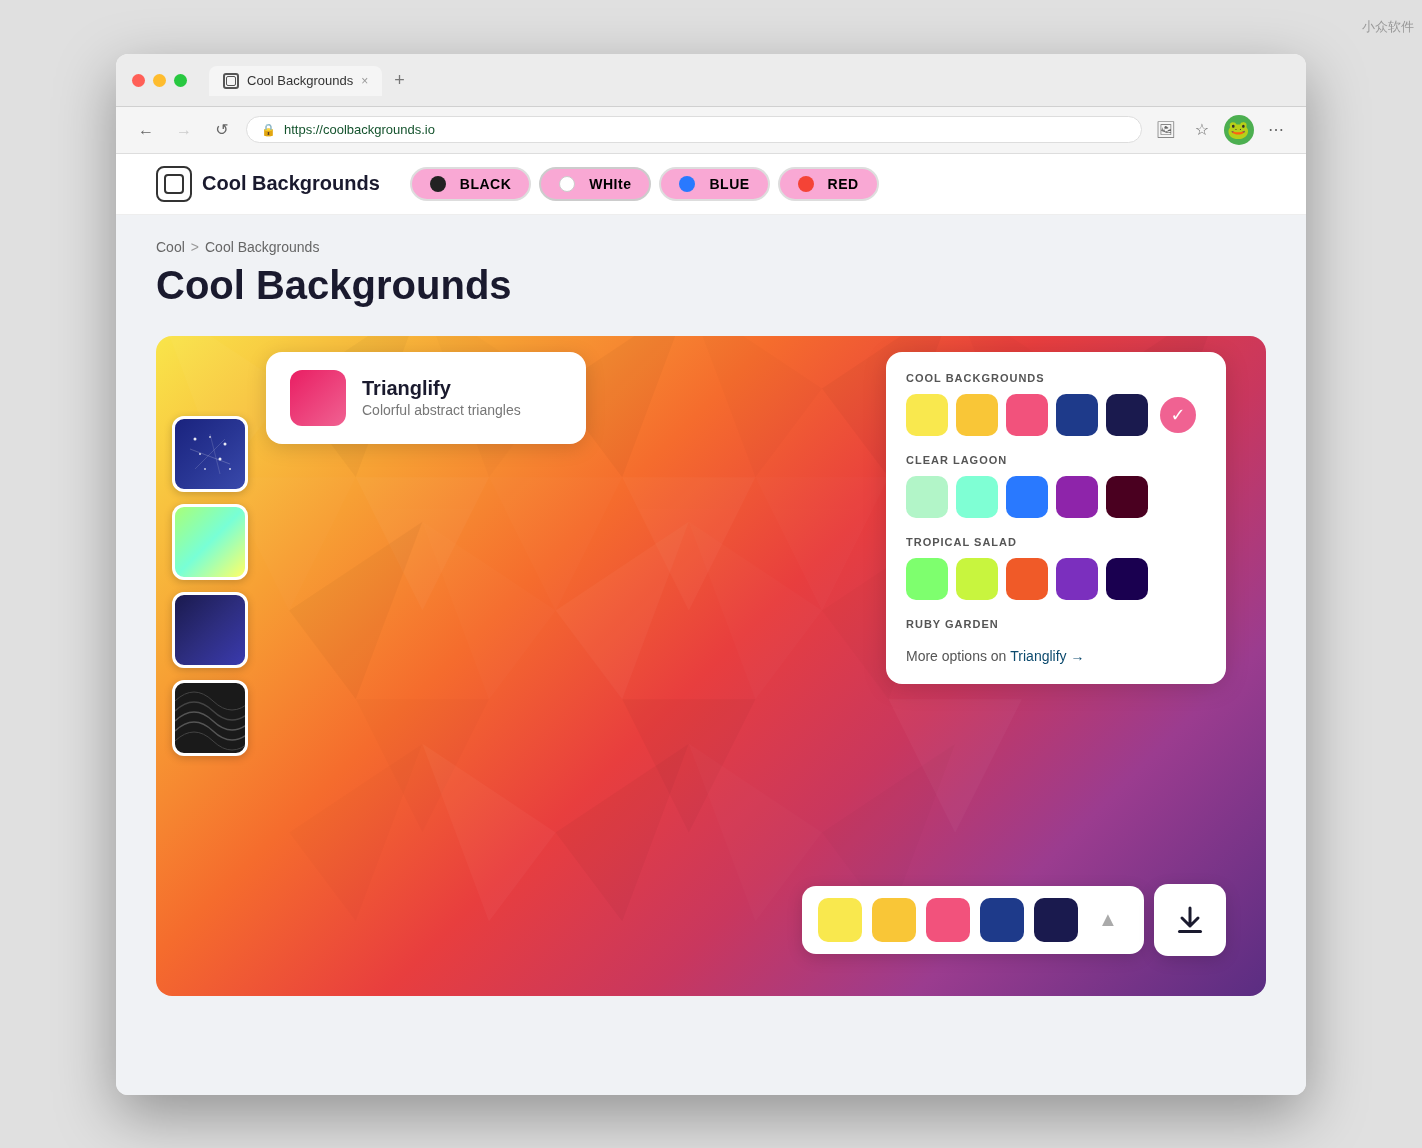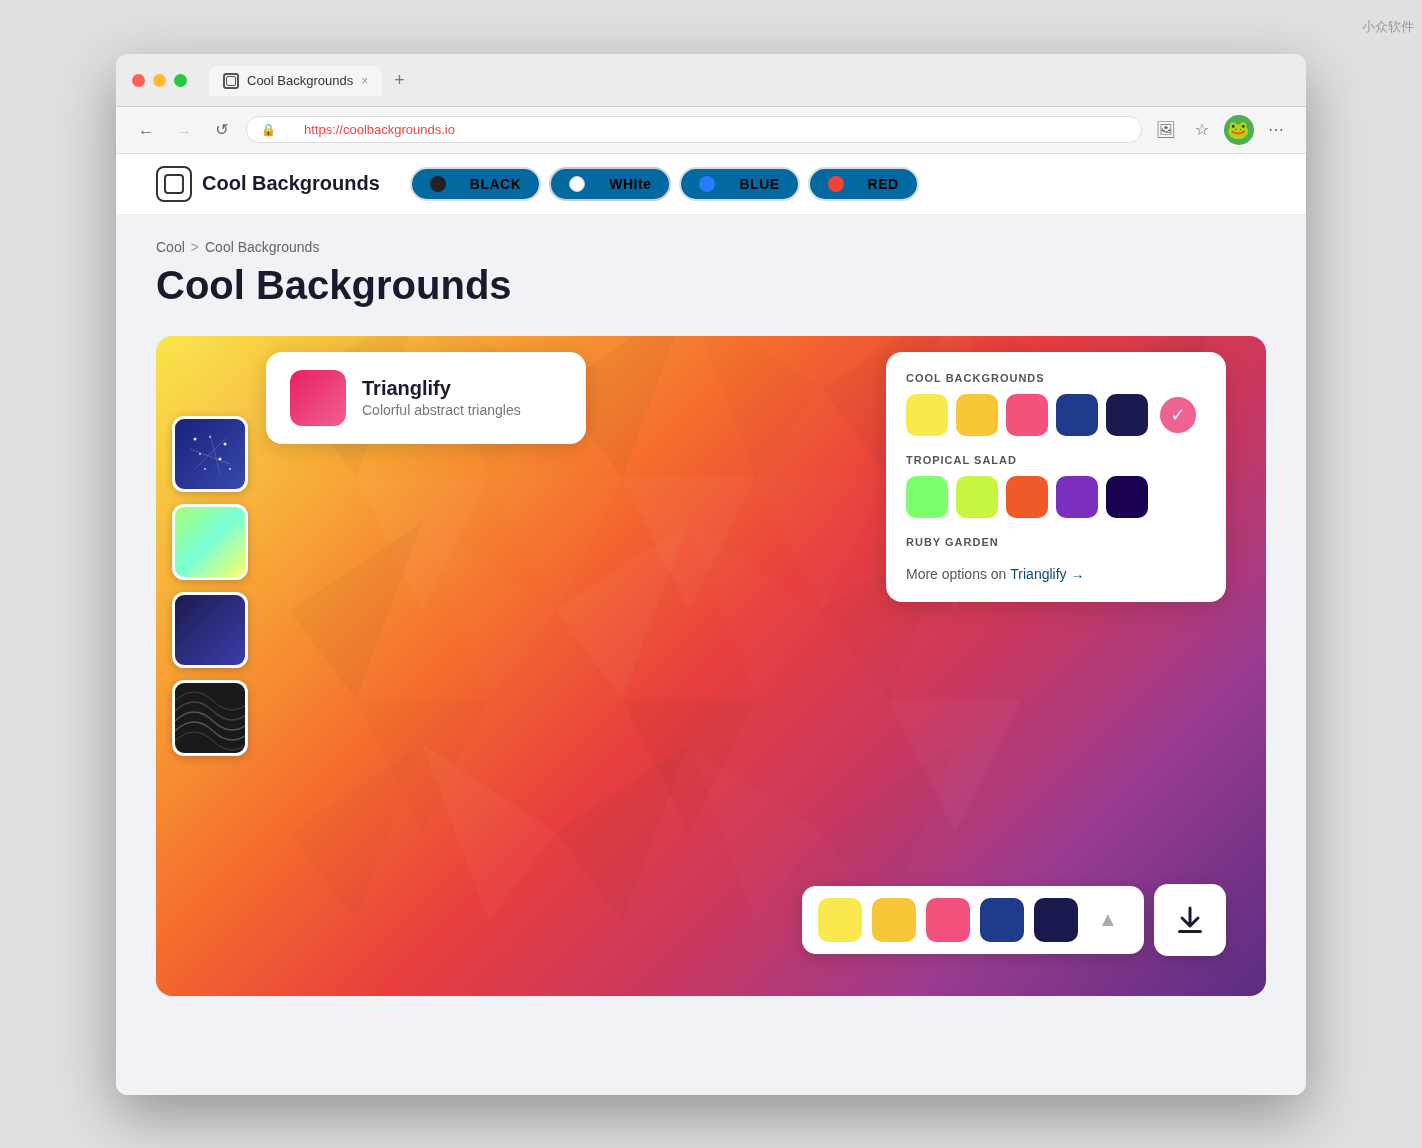--- a/index.html
+++ b/index.html
@@ -121,22 +121,21 @@
       display: flex;
       align-items: center;
       background: #fff;
       border: 1px solid #ddd;
       border-radius: 20px;
       padding: 5px 14px;
       gap: 8px;
     }
     .url-text {
       font-size: 13px;
-      color: #ef4444;
-      margin-left: 20px;
+      color: #14532d;
     }
     .lock-icon { color: #666; font-size: 12px; }
     .address-bar-actions {
       display: flex;
       align-items: center;
       gap: 8px;
     }
     .addr-btn {
       width: 28px;
       height: 28px;
@@ -199,25 +198,25 @@
     }
     .nav-pills {
       display: flex;
       align-items: center;
       gap: 8px;
       margin-left: 10px;
     }
     .pill {
       display: flex;
       align-items: center;
-      gap: 24px;
+      gap: 14px;
       padding: 7px 18px;
       border-radius: 30px;
       border: 2px solid #ddd;
-      background: #0369a1;
+      background: #f9a8d4;
       font-size: 14px;
       font-weight: 700;
       cursor: pointer;
       letter-spacing: 0.5px;
     }
     .pill-dot {
       width: 16px;
       height: 16px;
       border-radius: 50%;
     }
@@ -611,20 +610,30 @@
           <div class="color-swatches">
             <div class="swatch" style="background:#f9e84e"></div>
             <div class="swatch" style="background:#f9c637"></div>
             <div class="swatch" style="background:#f2527c"></div>
             <div class="swatch" style="background:#1e3a8a"></div>
             <div class="swatch" style="background:#1a1a4e"></div>
             <button class="check-btn">✓</button>
           </div>
         </div>
 
+        <div class="palette-section">
+          <div class="palette-label">CLEAR LAGOON</div>
+          <div class="color-swatches">
+            <div class="swatch" style="background:#b2f5c8"></div>
+            <div class="swatch" style="background:#7fffd4"></div>
+            <div class="swatch" style="background:#2979ff"></div>
+            <div class="swatch" style="background:#8e24aa"></div>
+            <div class="swatch" style="background:#4a0020"></div>
+          </div>
+        </div>
 
 
         <div class="palette-section">
           <div class="palette-label">TROPICAL SALAD</div>
           <div class="color-swatches">
             <div class="swatch" style="background:#7eff6e"></div>
             <div class="swatch" style="background:#c8f53e"></div>
             <div class="swatch" style="background:#f05a28"></div>
             <div class="swatch" style="background:#7b2fbe"></div>
             <div class="swatch" style="background:#1a0050"></div>

